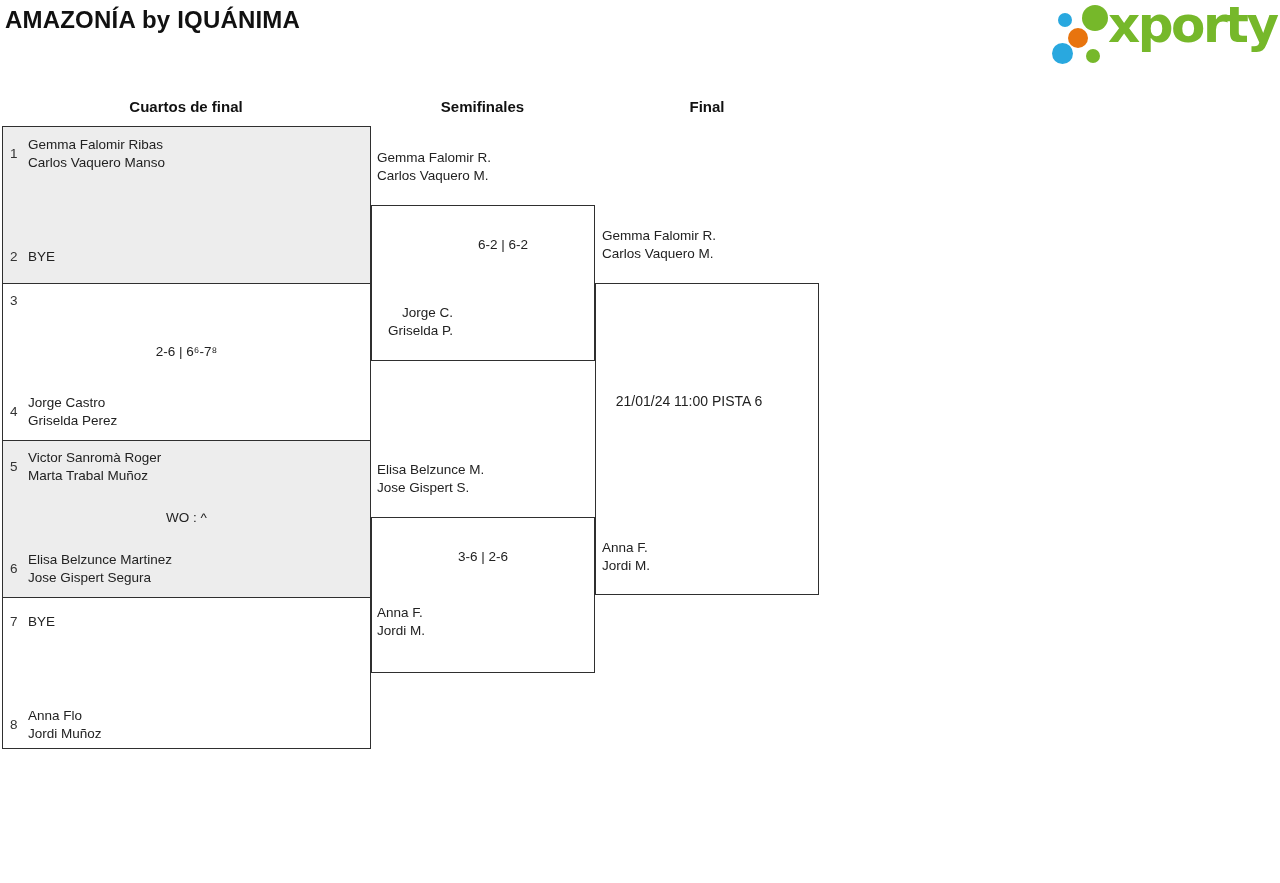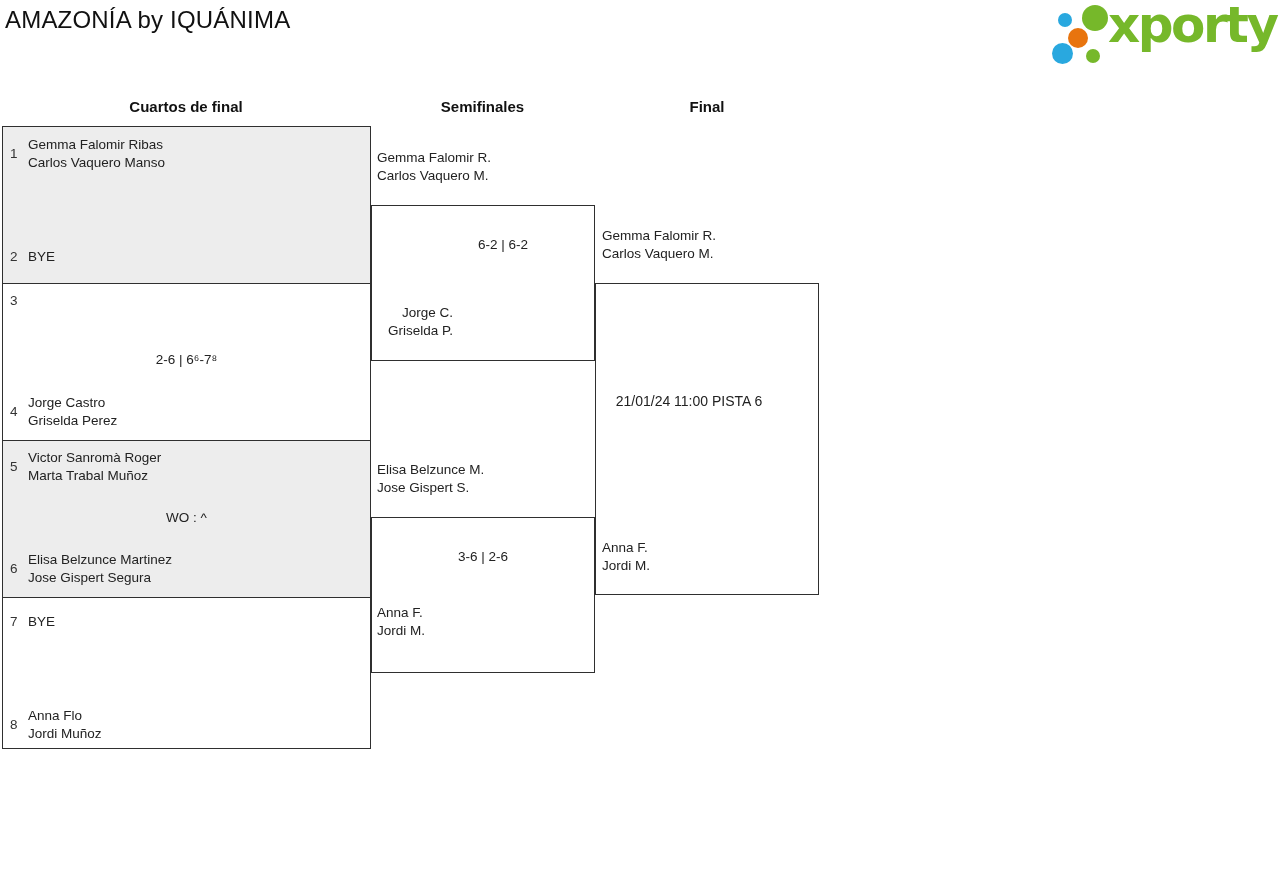--- a/index.html
+++ b/index.html
@@ -4,21 +4,21 @@
 <style>
   html,body{margin:0;padding:0;}
   body{
     width:1280px;height:883px;position:relative;background:#ffffff;
     font-family:"Liberation Sans","DejaVu Sans",sans-serif;color:#1e1e1e;
     -webkit-font-smoothing:antialiased;
   }
   .abs{position:absolute;}
   
   .title-block{left:5px;top:4px;width:700px;}
-  .title-line{font-size:24px;line-height:32px;font-weight:400;color:#111;letter-spacing:.2px;}
+  .title-line{font-size:24px;line-height:32px;font-weight:700;color:#111;letter-spacing:.2px;}
   
   .logo{left:1046px;top:2px;width:232px;height:68px;cursor:pointer;}
   .dot{position:absolute;border-radius:50%;}
   .wordmark{position:absolute;left:62px;top:-6px;font-size:50px;font-weight:800;
     letter-spacing:-2.5px;color:#76b82a;font-family:"DejaVu Sans","Liberation Sans",sans-serif;}
   
   .col-header{top:98px;font-size:15px;font-weight:700;text-align:center;color:#111;}
   
   .box{border:1px solid #2f2f2f;box-sizing:border-box;background:transparent;}
   .box.shaded{background:#ededed;}
@@ -72,21 +72,21 @@
   <span class="seed">2</span>
   <span class="names">
     <span class="line">BYE</span>
     <span class="line"></span>
   </span>
 </div>
 
 <div class="abs team" style="left:10px;top:292px;width:352px;">
   <span class="seed">3</span>
 </div>
-<div class="abs score" style="left:2px;top:352px;width:369px;">2-6 | 6⁶-7⁸</div>
+<div class="abs score" style="left:2px;top:344px;width:369px;">2-6 | 6⁶-7⁸</div>
 <div class="abs team" style="left:10px;top:394px;width:352px;">
   <span class="seed">4</span>
   <span class="names bold">
     <span class="line">Jorge Castro</span>
     <span class="line">Griselda Perez</span>
   </span>
 </div>
 
 <div class="abs team" style="left:10px;top:449px;width:352px;">
   <span class="seed">5</span>

